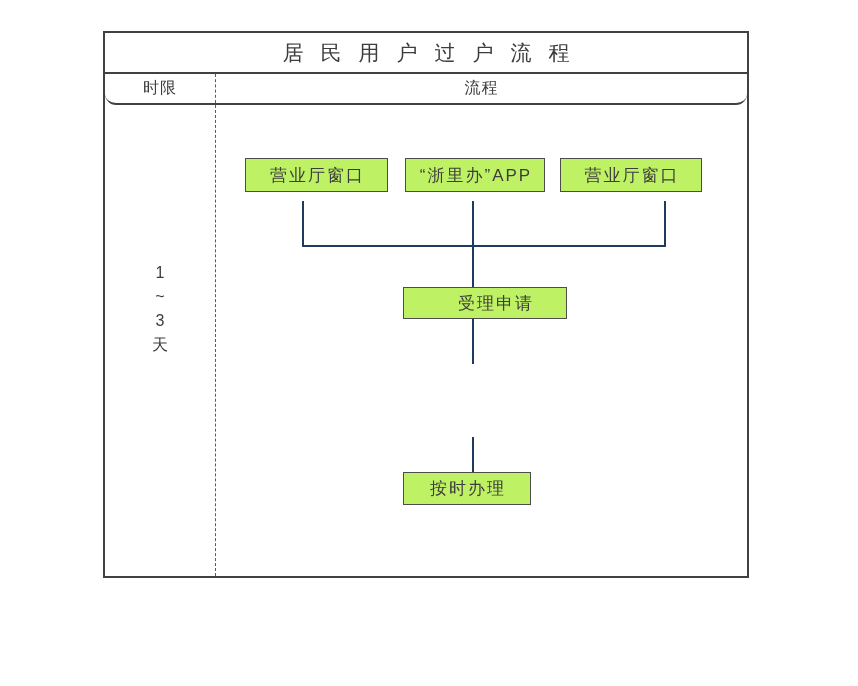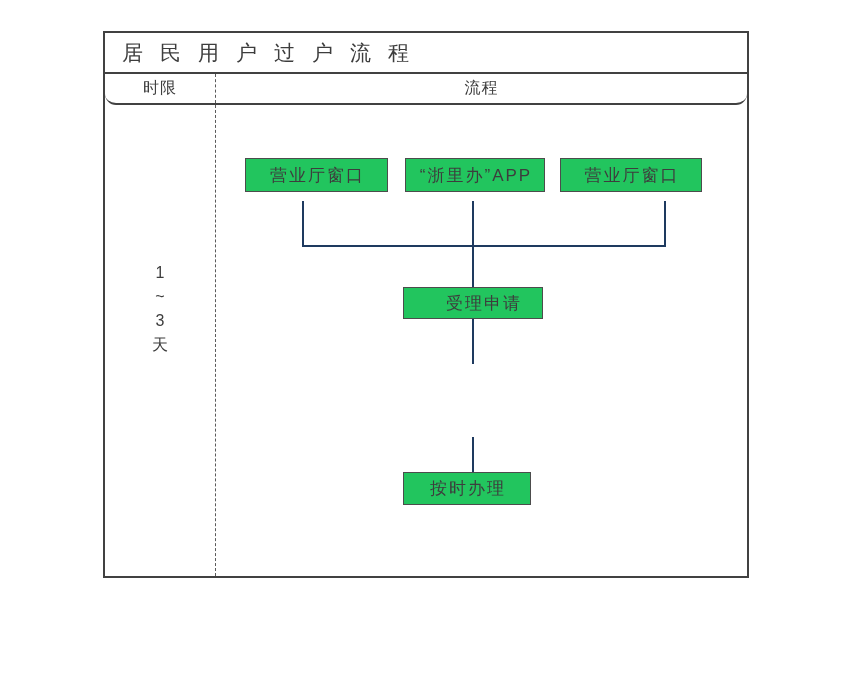--- a/index.html
+++ b/index.html
@@ -28,21 +28,21 @@
     box-sizing:border-box;
     display:flex;
     flex-direction:column;
   }
   .title-row{
     height:41px;
     box-sizing:border-box;
     border-bottom:2px solid var(--frame);
     display:flex;
     align-items:center;
-    justify-content:flex-start;
+    justify-content:center;
   }
   .title-text{
     font-size:21px;
     color:var(--text);
     letter-spacing:17px;
     text-indent:17px;
     white-space:nowrap;
   }
   .header-row{
     height:31px;
@@ -88,21 +88,21 @@
     align-items:center;
     font-size:16px;
     color:var(--text);
     line-height:24px;
     text-align:center;
   }
   .flow-box{
     position:absolute;
     box-sizing:border-box;
     border:1.5px solid var(--boxborder);
-    background:#22c55e;
+    background:#bef264;
     display:flex;
     align-items:center;
     justify-content:center;
     font-size:17px;
     color:var(--text);
     letter-spacing:2px;
     text-indent:2px;
     white-space:nowrap;
   }
   .flow-box.two-line{
@@ -122,21 +122,21 @@
   .box-ch3{left:560px; top:158px; width:142px; height:34px;}
   
   .drop1{left:302px; top:201px; width:1.5px; height:45px;}
   .drop2{left:472px; top:201px; width:1.5px; height:45px;}
   .drop3{left:664px; top:201px; width:1.5px; height:45px;}
   .hbar {left:302px; top:245px; width:364px; height:1.5px;}
   .stem1{left:472px; top:246px; width:1.5px; height:41px;}
   .stem2{left:472px; top:319px; width:1.5px; height:45px;}
   .stem3{left:472px; top:437px; width:1.5px; height:44px;}
   
-  .box-st1{left:403px; top:287px; width:140px; height:32px;padding-left:20px;}
+  .box-st1{left:403px; top:287px; width:164px; height:32px;padding-left:20px;}
   .box-st2{left:403px; top:364px; width:140px; height:73px;}
   .box-st3{left:403px; top:472px; width:128px; height:33px;}
 </style>
 </head>
 <body>
 
 <div class="canvas">
 
   <div class="table-frame">
 

